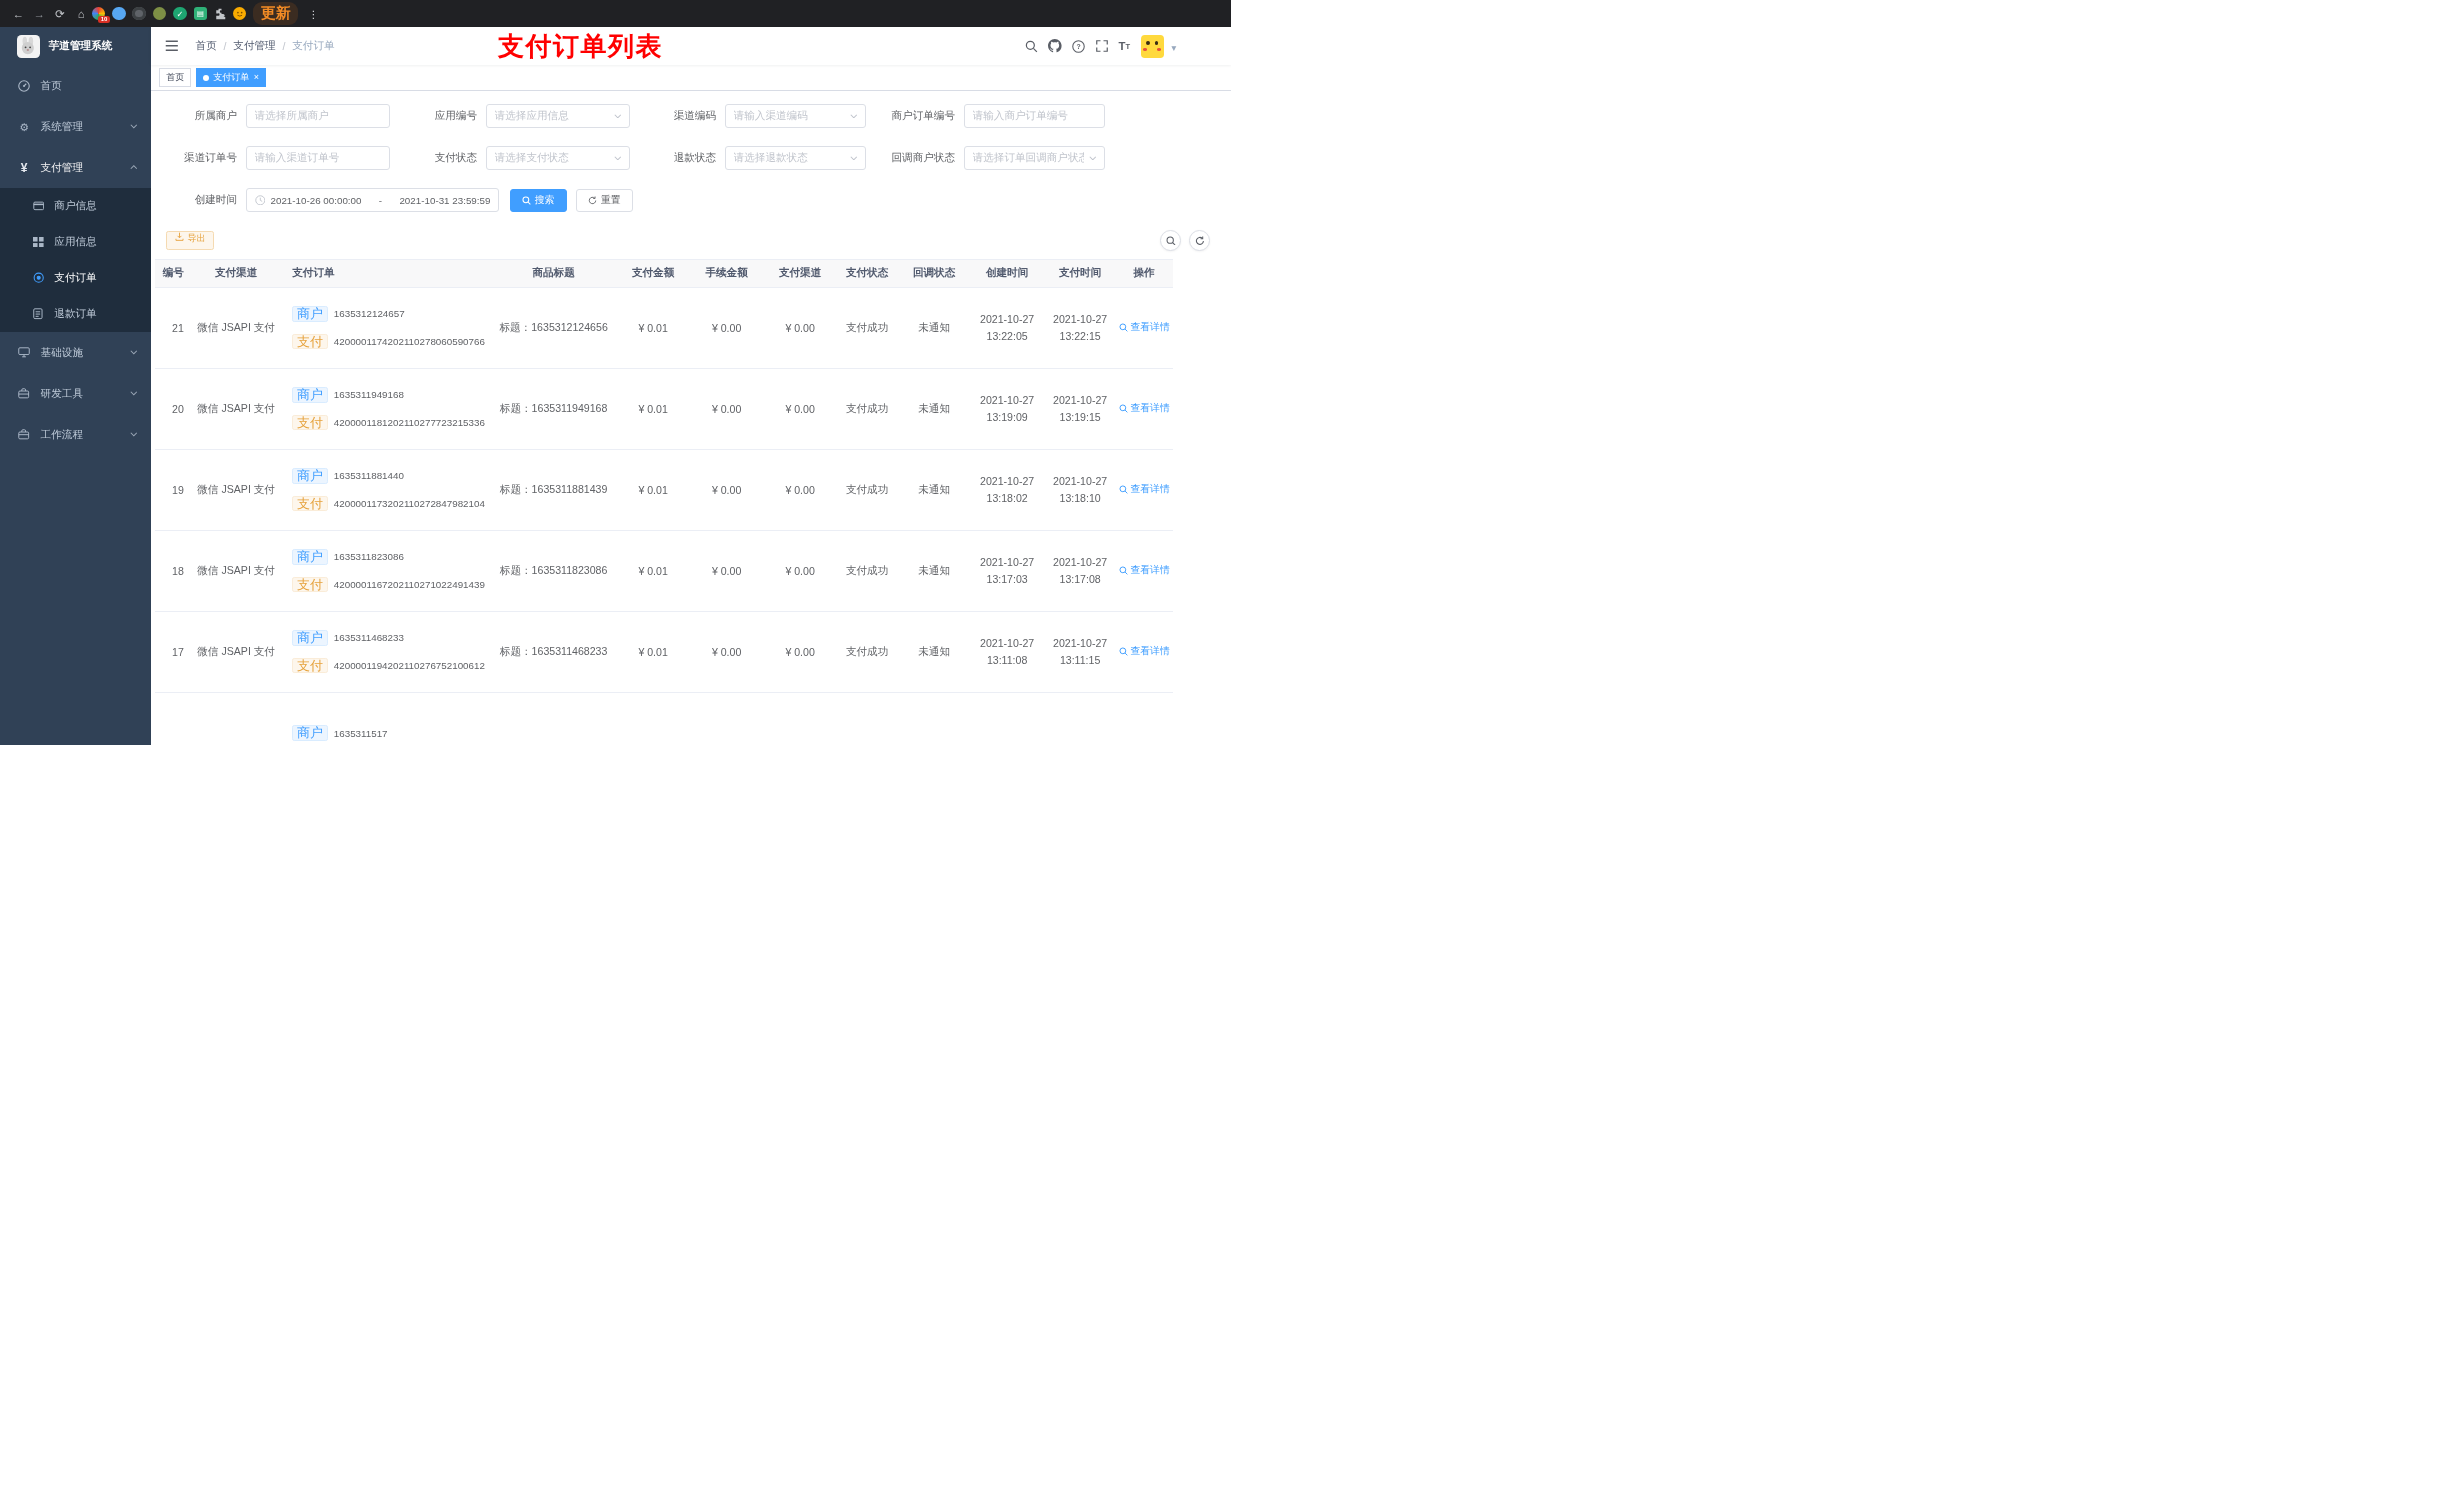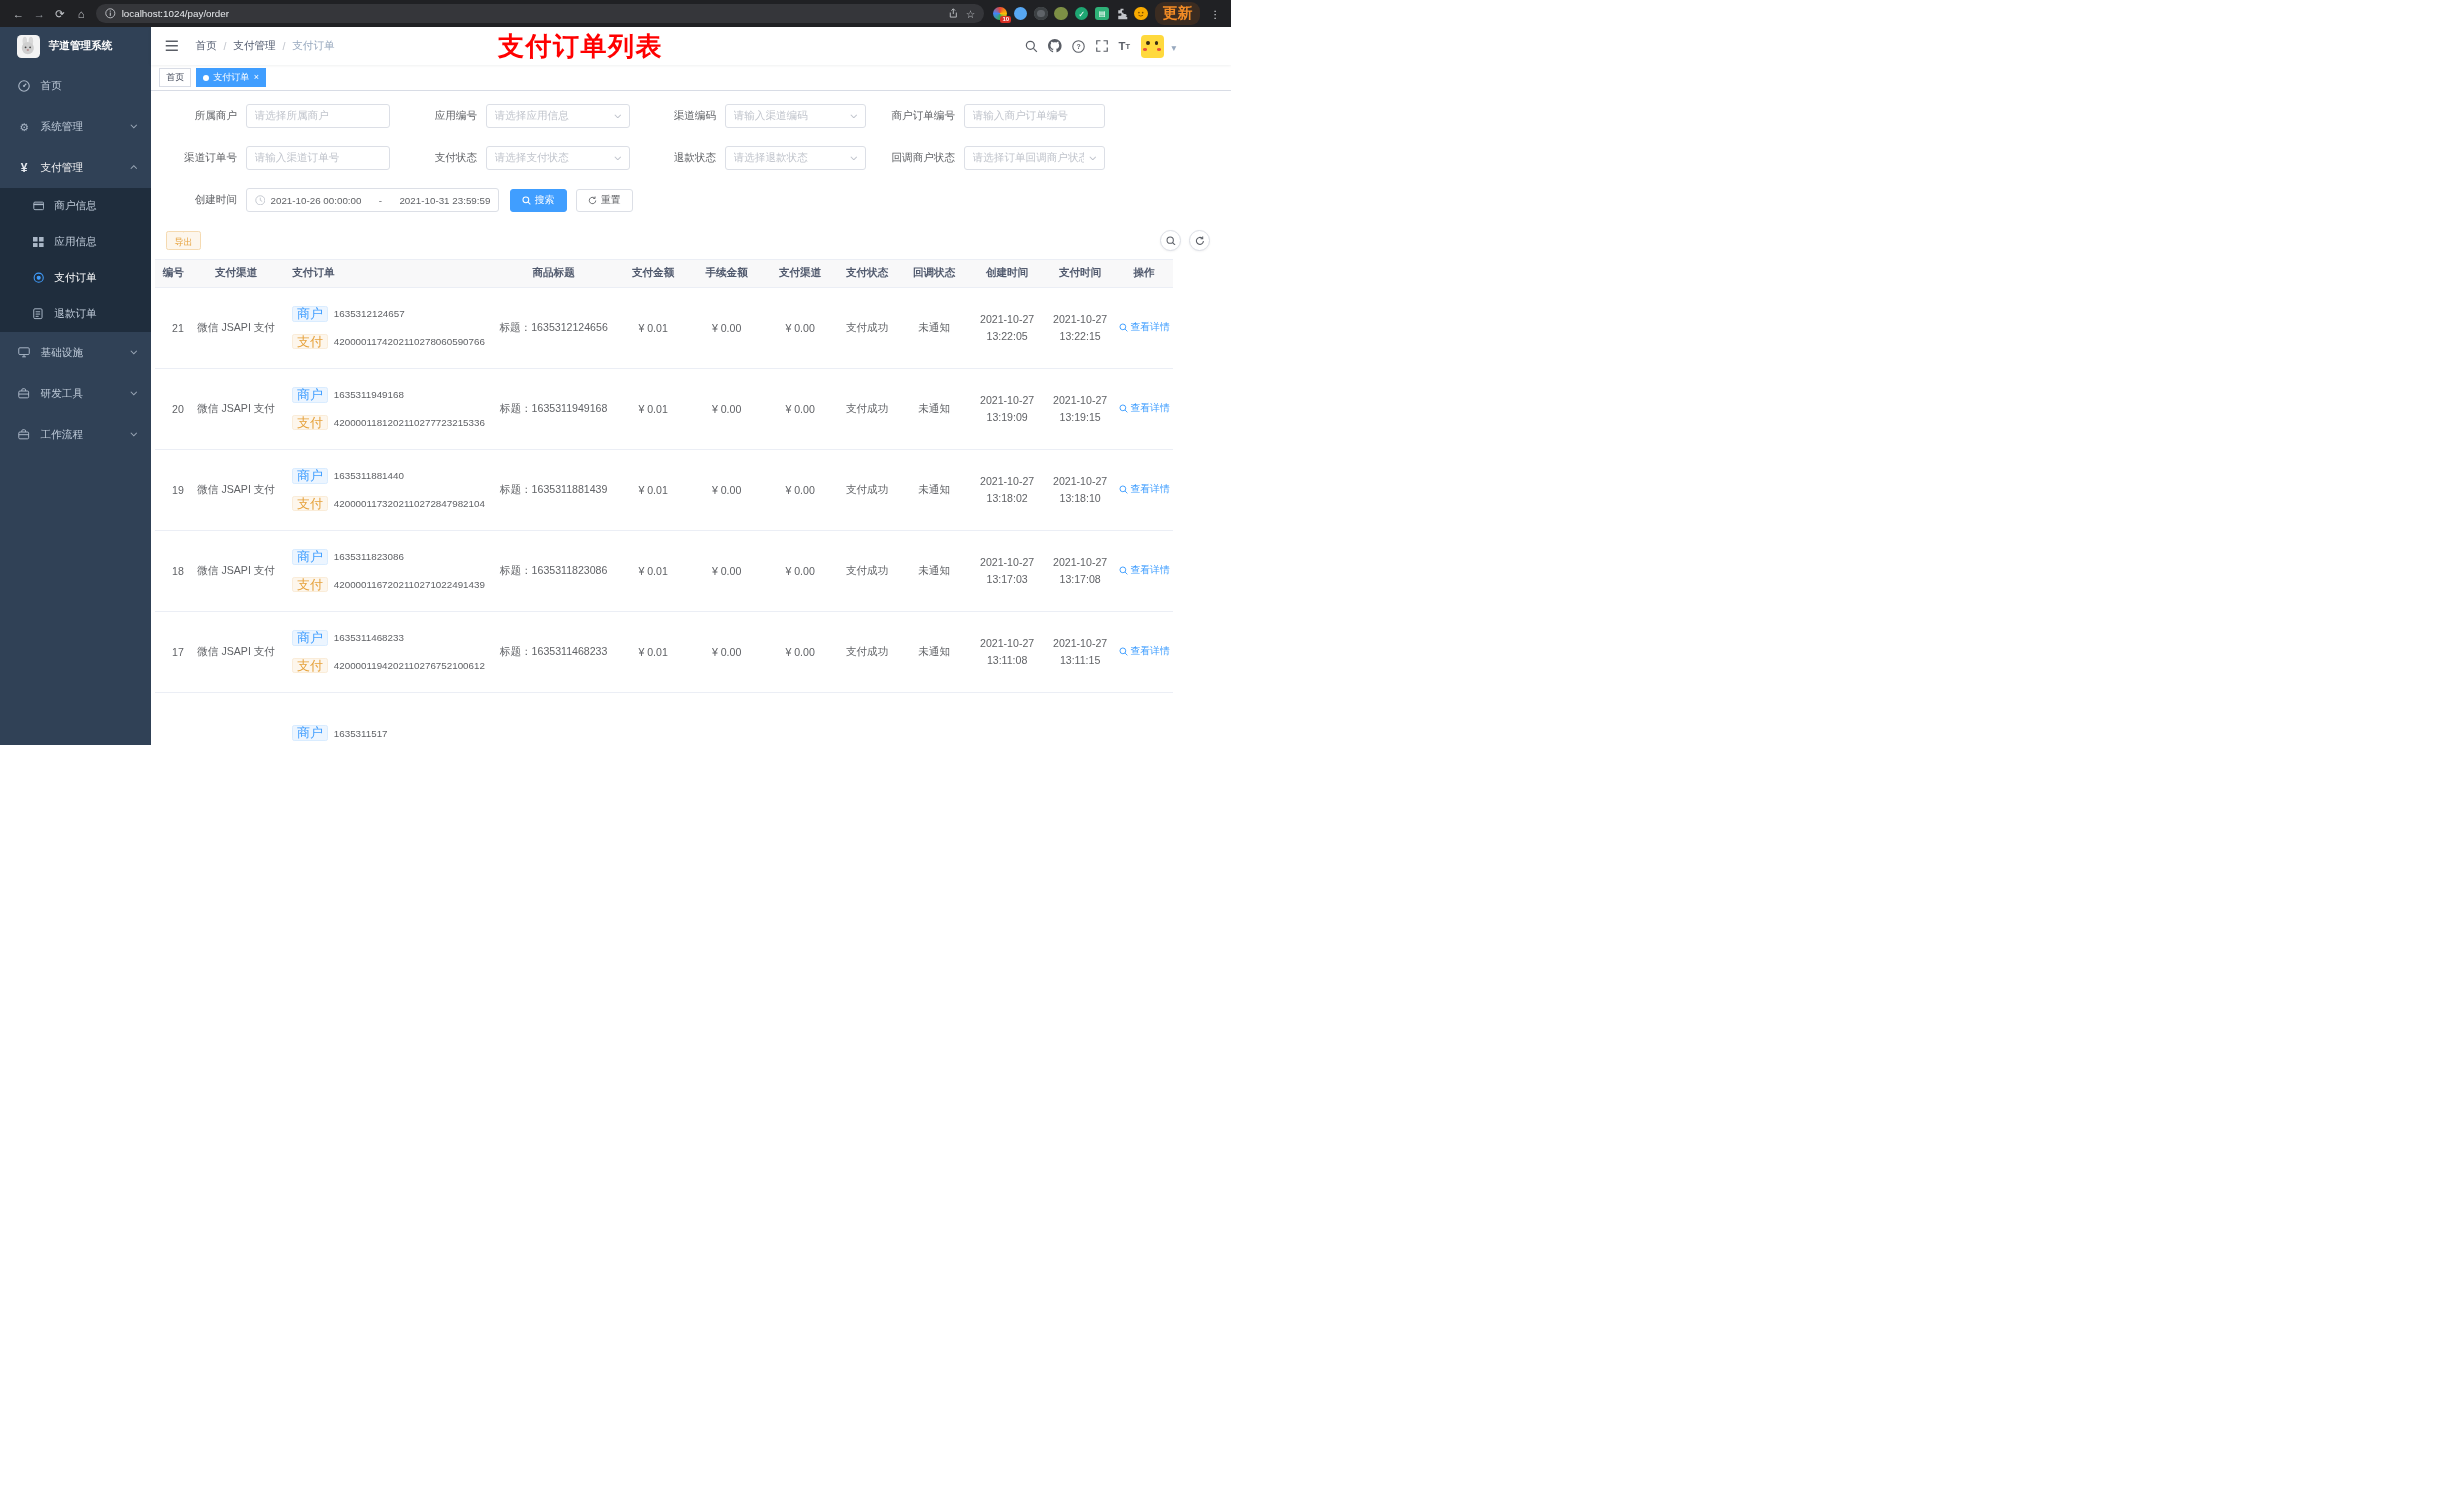--- a/index.html
+++ b/index.html
@@ -89,21 +89,21 @@
   .date-ctrl .dsep { flex: 1; text-align: center; color: #606266; }
   .clock { margin-right: 5.3px; display: flex; flex-shrink: 0; color: #c0c4cc; }
 
   .btn { height: 23px; border-radius: 3px; font-size: 9.8px; display: inline-flex; align-items: center;
     gap: 3.8px; padding: 0 11.4px; cursor: pointer; white-space: nowrap; }
   .btn-primary { background: #409eff; border: 0.8px solid #409eff; color: #fff; margin-left: 10.6px; }
   .btn-plain { background: #fff; border: 0.8px solid #dcdfe6; color: #606266; margin-left: 9px; }
 
   .toolbar { display: flex; align-items: center; margin-bottom: 7.6px; }
   .btn-export { height: 19.7px; padding: 0 7.6px; font-size: 9px; border-radius: 2.3px; color: #e6a23c;
-    background: #fdf6ec; border: 0.8px solid #f5dab1; display: inline-flex; align-items: center; gap: 3.8px; cursor: pointer; flex-direction: column; }
+    background: #fdf6ec; border: 0.8px solid #f5dab1; display: inline-flex; align-items: flex-start; gap: 3.8px; cursor: pointer; }
   .toolbar-right { margin-left: auto; display: flex; gap: 7.6px; margin-right: 6px; }
   .circle-btn { width: 21px; height: 21px; border-radius: 50%; border: 0.8px solid #dcdfe6; background: #fff;
     color: #5a5e66; display: flex; align-items: center; justify-content: center; cursor: pointer;
     box-shadow: 0 0.8px 2.3px rgba(0,0,0,.06); }
 
   
   .table { margin-left: -11.4px; width: 1018px; font-size: 10.6px; color: #606266; }
   .grid-row { display: grid; grid-template-columns: 33px 97px 206px 126px 73px 74px 73px 61px 73px 73px 73px 55px; }
   .thead { background: #f8f8f9; color: #515a6e; font-weight: 700; border-top: 0.8px solid #ebeef5;
     border-bottom: 0.8px solid #ebeef5; }
@@ -124,40 +124,20 @@
   .tr.partial { border-bottom: none; }
 </style>
 </head>
 <body>
 
 <div class="browser">
   <span class="b-ico">←</span>
   <span class="b-ico" style="color:#8d9196;">→</span>
   <span class="b-ico">⟳</span>
   <span class="b-ico">⌂</span>
-  <div class="omnibox">
-    <span class="nv-ico">
-      <svg width="10.6" height="10.6" viewBox="0 0 14 14">
-          <circle cx="7" cy="7" r="6" fill="none" stroke="#c2c5c9" stroke-width="1.2"></circle>
-          <rect x="6.3" y="6" width="1.4" height="4.4" fill="#c2c5c9"></rect>
-          <rect x="6.3" y="3.4" width="1.4" height="1.4" fill="#c2c5c9"></rect>
-        </svg>
-    </span>
-    <span class="url">localhost:1024/pay/order</span>
-    <span class="omni-right">
-      <span class="nv-ico">
-        <svg width="10.6" height="10.6" viewBox="0 0 14 14" fill="none" stroke="#c2c5c9" stroke-width="1.2">
-            <path d="M3 6v6h8V6"></path>
-            <path d="M7 8V1.5"></path>
-            <path d="M4.5 3.5 7 1l2.5 2.5"></path>
-          </svg>
-      </span>
-      <span class="nv-ico" style="font-size:10.6px;">☆</span>
-    </span>
-  </div>
   <div class="ext-area">
     <span class="ext" style="background:conic-gradient(#ea4335,#fbbc05,#34a853,#4285f4,#ea4335);">
       <span class="ext-badge">10</span>
     </span>
     <span class="ext" style="background:#57a7f2;"></span>
     <span class="ext" style="background:#5f6368;box-shadow:inset 0 0 0 3px #3c4043;"></span>
     <span class="ext" style="background:#7d8f45;"></span>
     <span class="ext" style="background:#1ea672;color:#fff;font-size:8.3px;display:flex;align-items:center;justify-content:center;">✓</span>
     <span class="ext sq" style="background:#2fb178;color:#fff;font-size:7.6px;display:flex;align-items:center;justify-content:center;">▤</span>
     <span class="nv-ico">

